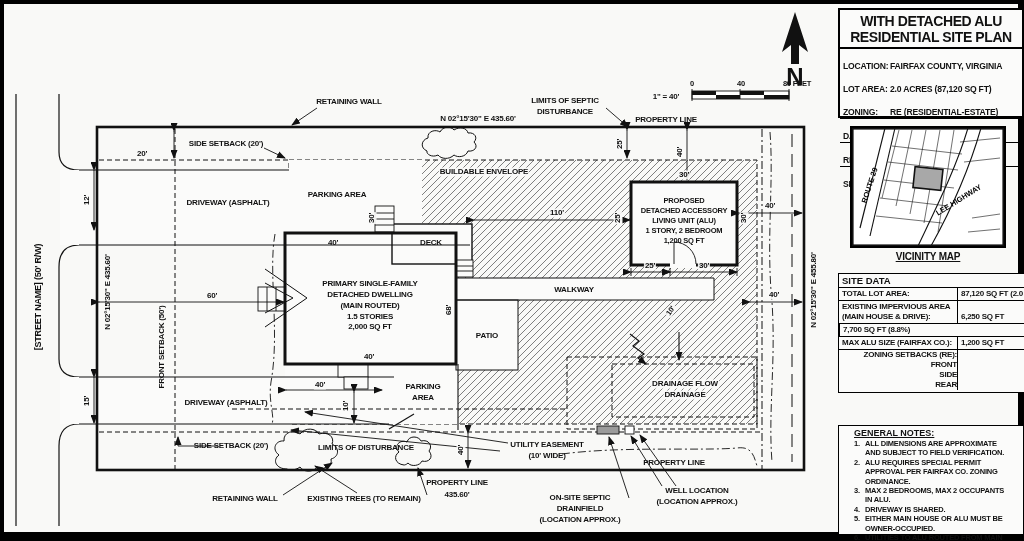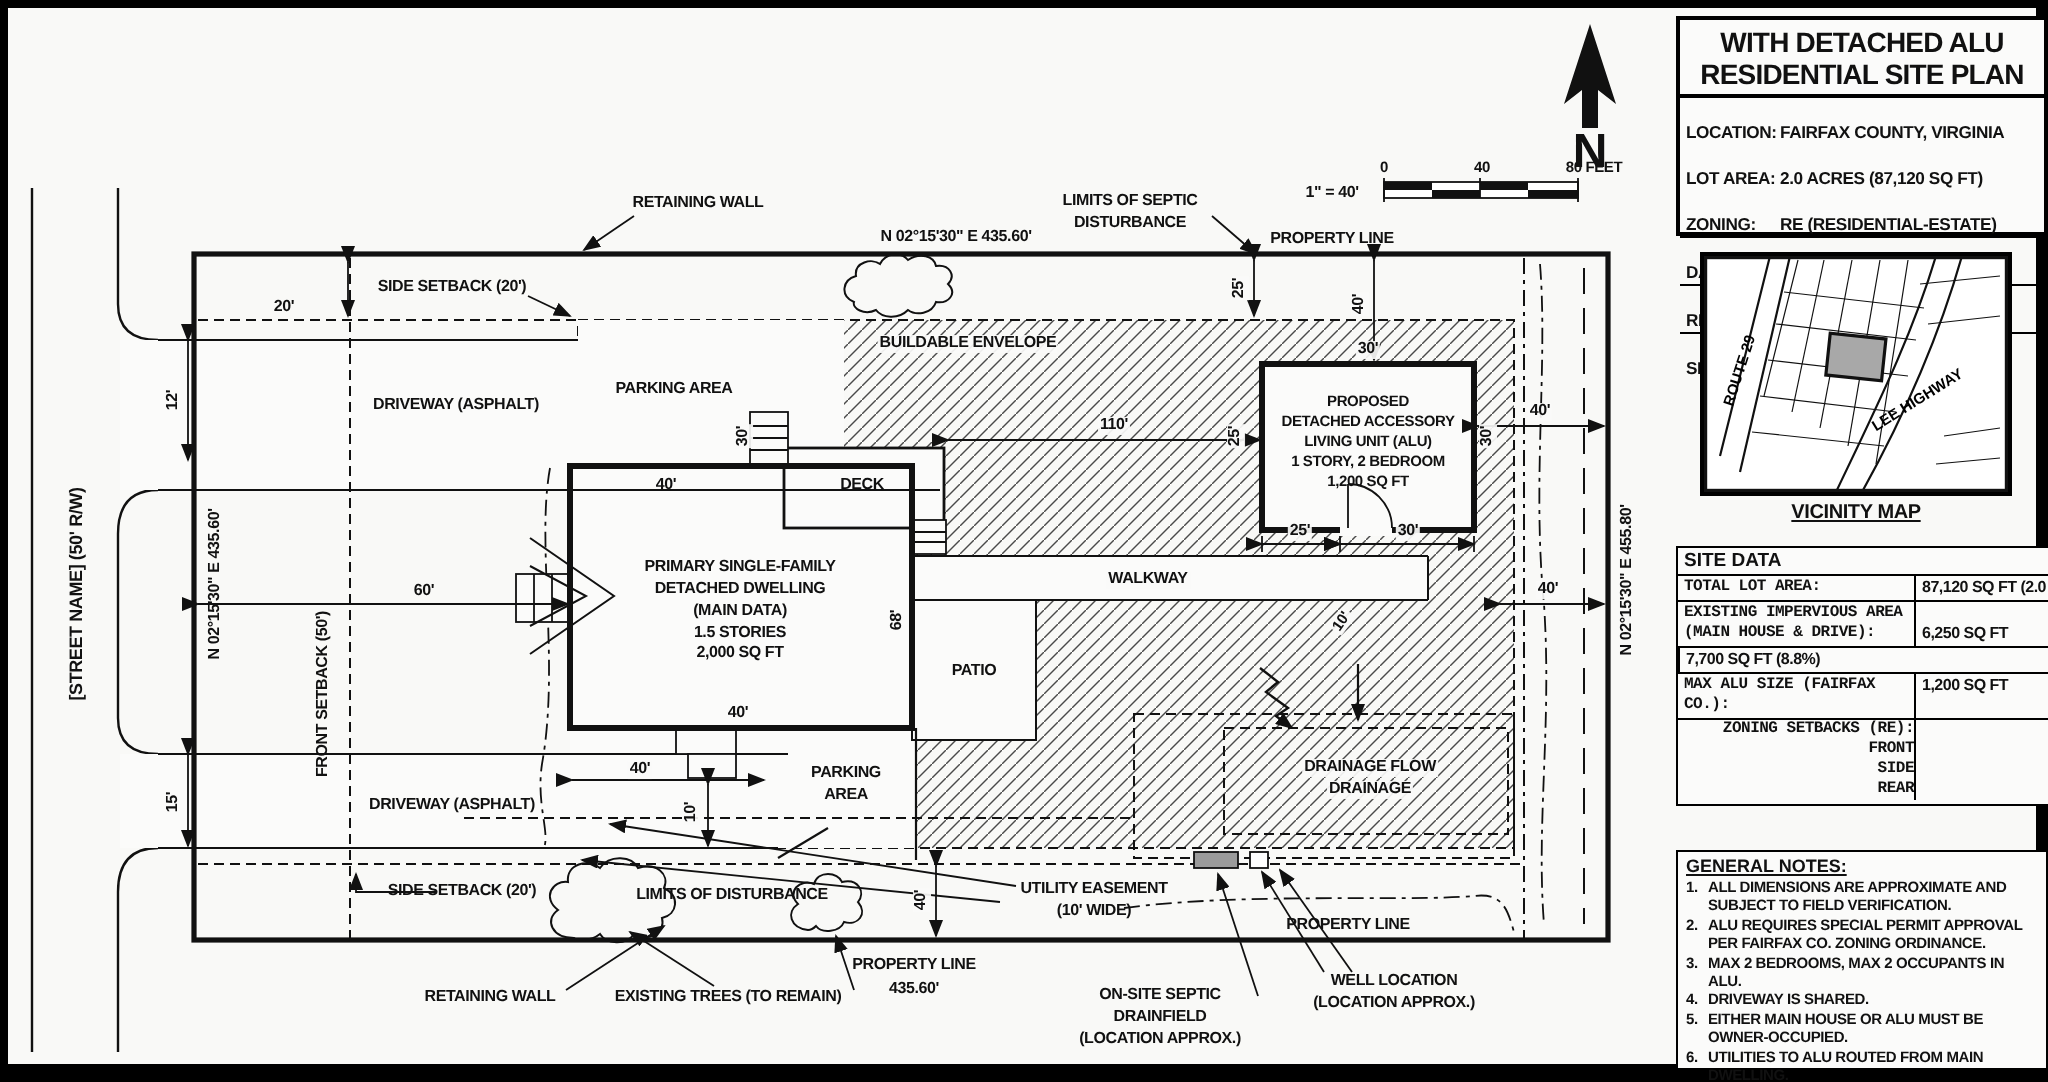--- a/index.html
+++ b/index.html
@@ -28,26 +28,26 @@
   .tb-sep{border-top:1.2px solid #000;}
   #vicinity{left:846px;top:122px;width:156px;height:122px;}
   #vicinity svg{display:block;}
   #vicinity-caption{position:absolute;left:846px;top:247px;width:156px;text-align:center;
        font-weight:bold;font-size:10px;text-decoration:underline;letter-spacing:-0.2px;}
   #sitedata{left:834px;top:269px;width:212px;border-width:1.5px;}
   .sd-head{font-weight:bold;font-size:9.5px;padding:1px 3px;border-bottom:1.2px solid #000;}
   .sd-row{display:flex;border-bottom:1px solid #000;font-size:8px;font-weight:bold;
           line-height:10px;letter-spacing:-0.25px;}
   .sd-row:last-child{border-bottom:none;text-align:right;}
-  .sd-row .k{width:118px;flex:none;padding:1px 1px 1px 3px;box-sizing:border-box;font-family:Liberation Mono, monospace;}
+  .sd-row .k{width:118px;flex:none;padding:1px 1px 1px 3px;box-sizing:border-box;}
   .sd-row .v{flex:1;border-left:1px solid #000;padding:1px 0 1px 3px;white-space:nowrap;overflow:hidden;}
   .sd-sub{display:flex;font-size:8px;font-weight:bold;line-height:10px;}
   .sd-sub .k{width:118px;flex:none;padding:0 0 0 16px;box-sizing:border-box;}
   .sd-sub .v{flex:1;border-left:1px solid #000;padding:0 0 0 3px;}
-  #notes{left:834px;top:421px;width:186px;height:110px;border-width:1.5px;padding:2px 4px;}
+  #notes{left:834px;top:421px;width:186px;height:110px;border-width:1.5px;padding:2px 15px;}
   .gn-head{font-weight:bold;font-size:9px;text-decoration:underline;line-height:11px;}
   .note{display:flex;font-size:7.5px;font-weight:bold;line-height:9.4px;letter-spacing:-0.2px;}
   .note .n{width:11px;flex:none;}
   .note .t{flex:1;}
 </style>
 </head>
 <body>
 
 <div id="stage">
 <div id="page">
@@ -251,21 +251,21 @@
     <span class="lbl rot" style="left:83px;top:397px">15'</span>
     <span class="lbl halo" style="left:480px;top:168px">BUILDABLE ENVELOPE</span>
     <span class="lbl" style="left:224px;top:199px">DRIVEWAY (ASPHALT)</span>
     <span class="lbl" style="left:333px;top:191px">PARKING AREA</span>
     <span class="lbl" style="left:329px;top:239px">40'</span>
     <span class="lbl rot halo" style="left:368px;top:214px">30'</span>
     <span class="lbl" style="left:427px;top:239px">DECK</span>
 
     <span class="lbl" style="left:366px;top:280px">PRIMARY SINGLE-FAMILY</span>
     <span class="lbl" style="left:366px;top:291px">DETACHED DWELLING</span>
-    <span class="lbl" style="left:366px;top:302px">(MAIN DATA)</span>
+    <span class="lbl" style="left:366px;top:302px">(MAIN ROUTED)</span>
     <span class="lbl" style="left:366px;top:313px">1.5 STORIES</span>
     <span class="lbl" style="left:366px;top:323px">2,000 SQ FT</span>
     <span class="lbl rot" style="left:445px;top:306px">68'</span>
     <span class="lbl" style="left:483px;top:332px">PATIO</span>
     <span class="lbl" style="left:365px;top:353px">40'</span>
     <span class="lbl halo" style="left:316px;top:381px">40'</span>
     <span class="lbl" style="left:419px;top:383px">PARKING</span>
     <span class="lbl" style="left:419px;top:394px">AREA</span>
     <span class="lbl" style="left:222px;top:399px">DRIVEWAY (ASPHALT)</span>
     <span class="lbl rot halo" style="left:342px;top:402px">10'</span>

